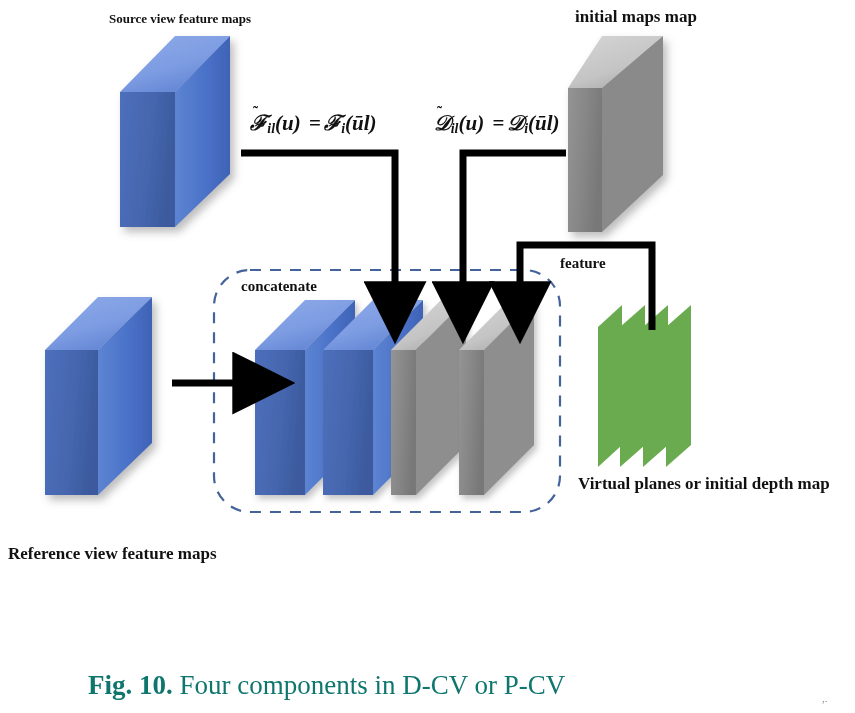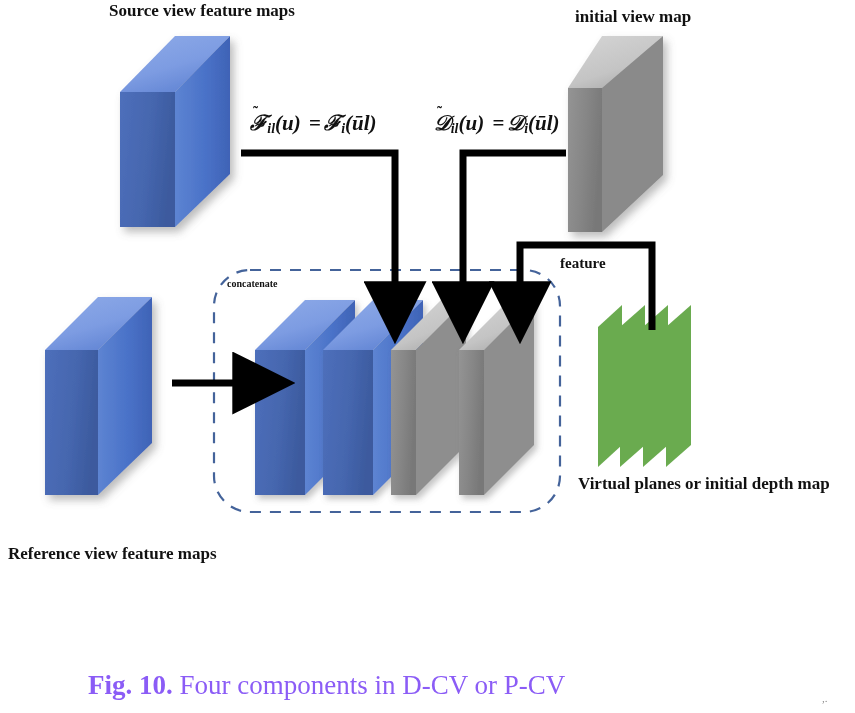--- a/index.html
+++ b/index.html
@@ -33,21 +33,21 @@
     line-height: 1;
   }
   .formula sub {
     font-size: 0.66em;
     vertical-align: -0.25em;
     text-align: center;
   }
   .caption {
     position: absolute;
     font-family: "Liberation Serif", "DejaVu Serif", serif;
-    color: #8b5cf6;
+    color: #0f766e;
     white-space: nowrap;
     line-height: 1;
   }
   .caption .figno {
     font-weight: bold;
   }
   svg.layer {
     position: absolute;
     left: 0;
     top: 0;
@@ -168,27 +168,27 @@
 
     <path d="M 241 153 L 395 153 L 395 289" fill="none" stroke="#000000" stroke-width="7" stroke-linecap="butt" stroke-linejoin="miter" marker-end="url(#arrowHead)"></path>
 
     <path d="M 566 153 L 463 153 L 463 289" fill="none" stroke="#000000" stroke-width="7" stroke-linecap="butt" stroke-linejoin="miter" marker-end="url(#arrowHead)"></path>
 
     <path d="M 652 330 L 652 245 L 520 245 L 520 289" fill="none" stroke="#000000" stroke-width="7" stroke-linecap="butt" stroke-linejoin="miter" marker-end="url(#arrowHead)"></path>
 
     <path d="M 172 383 L 240 383" fill="none" stroke="#000000" stroke-width="7" stroke-linecap="butt" marker-end="url(#arrowHead)"></path>
   </svg>
 
-  <div class="lbl" style="left:109px; top:2px; font-size:17px;">Source view feature maps</div>
-
-  <div class="lbl" style="left:575px; top:8px; font-size:17px;">initial view map</div>
+  <div class="lbl" style="left:109px; top:12px; font-size:13px;">Source view feature maps</div>
+
+  <div class="lbl" style="left:575px; top:8px; font-size:17px;">initial maps map</div>
 
   <div class="lbl" style="left:8px; top:510px; font-size:17px;margin-top:35px;">Reference view feature maps</div>
 
-  <div class="lbl" style="left:227px; top:279px; font-size:10px;">concatenate</div>
+  <div class="lbl" style="left:241px; top:279px; font-size:15px;">concatenate</div>
 
   <div class="lbl" style="left:560px; top:256px; font-size:15px;">feature</div>
 
   <div class="lbl" style="left:578px; top:475px; font-size:17px;">Virtual planes or initial depth map</div>
 
   <div class="formula" style="left:250px; top:113px; font-size:21px;">
     <span style="position:relative; display:inline-block;">
       <span style="position:absolute; left:3px; top:-9px; font-size:15px; font-style:normal;">˜</span>
       <span>ℱ</span>
     </span><sub>il</sub><span>(u)</span>

